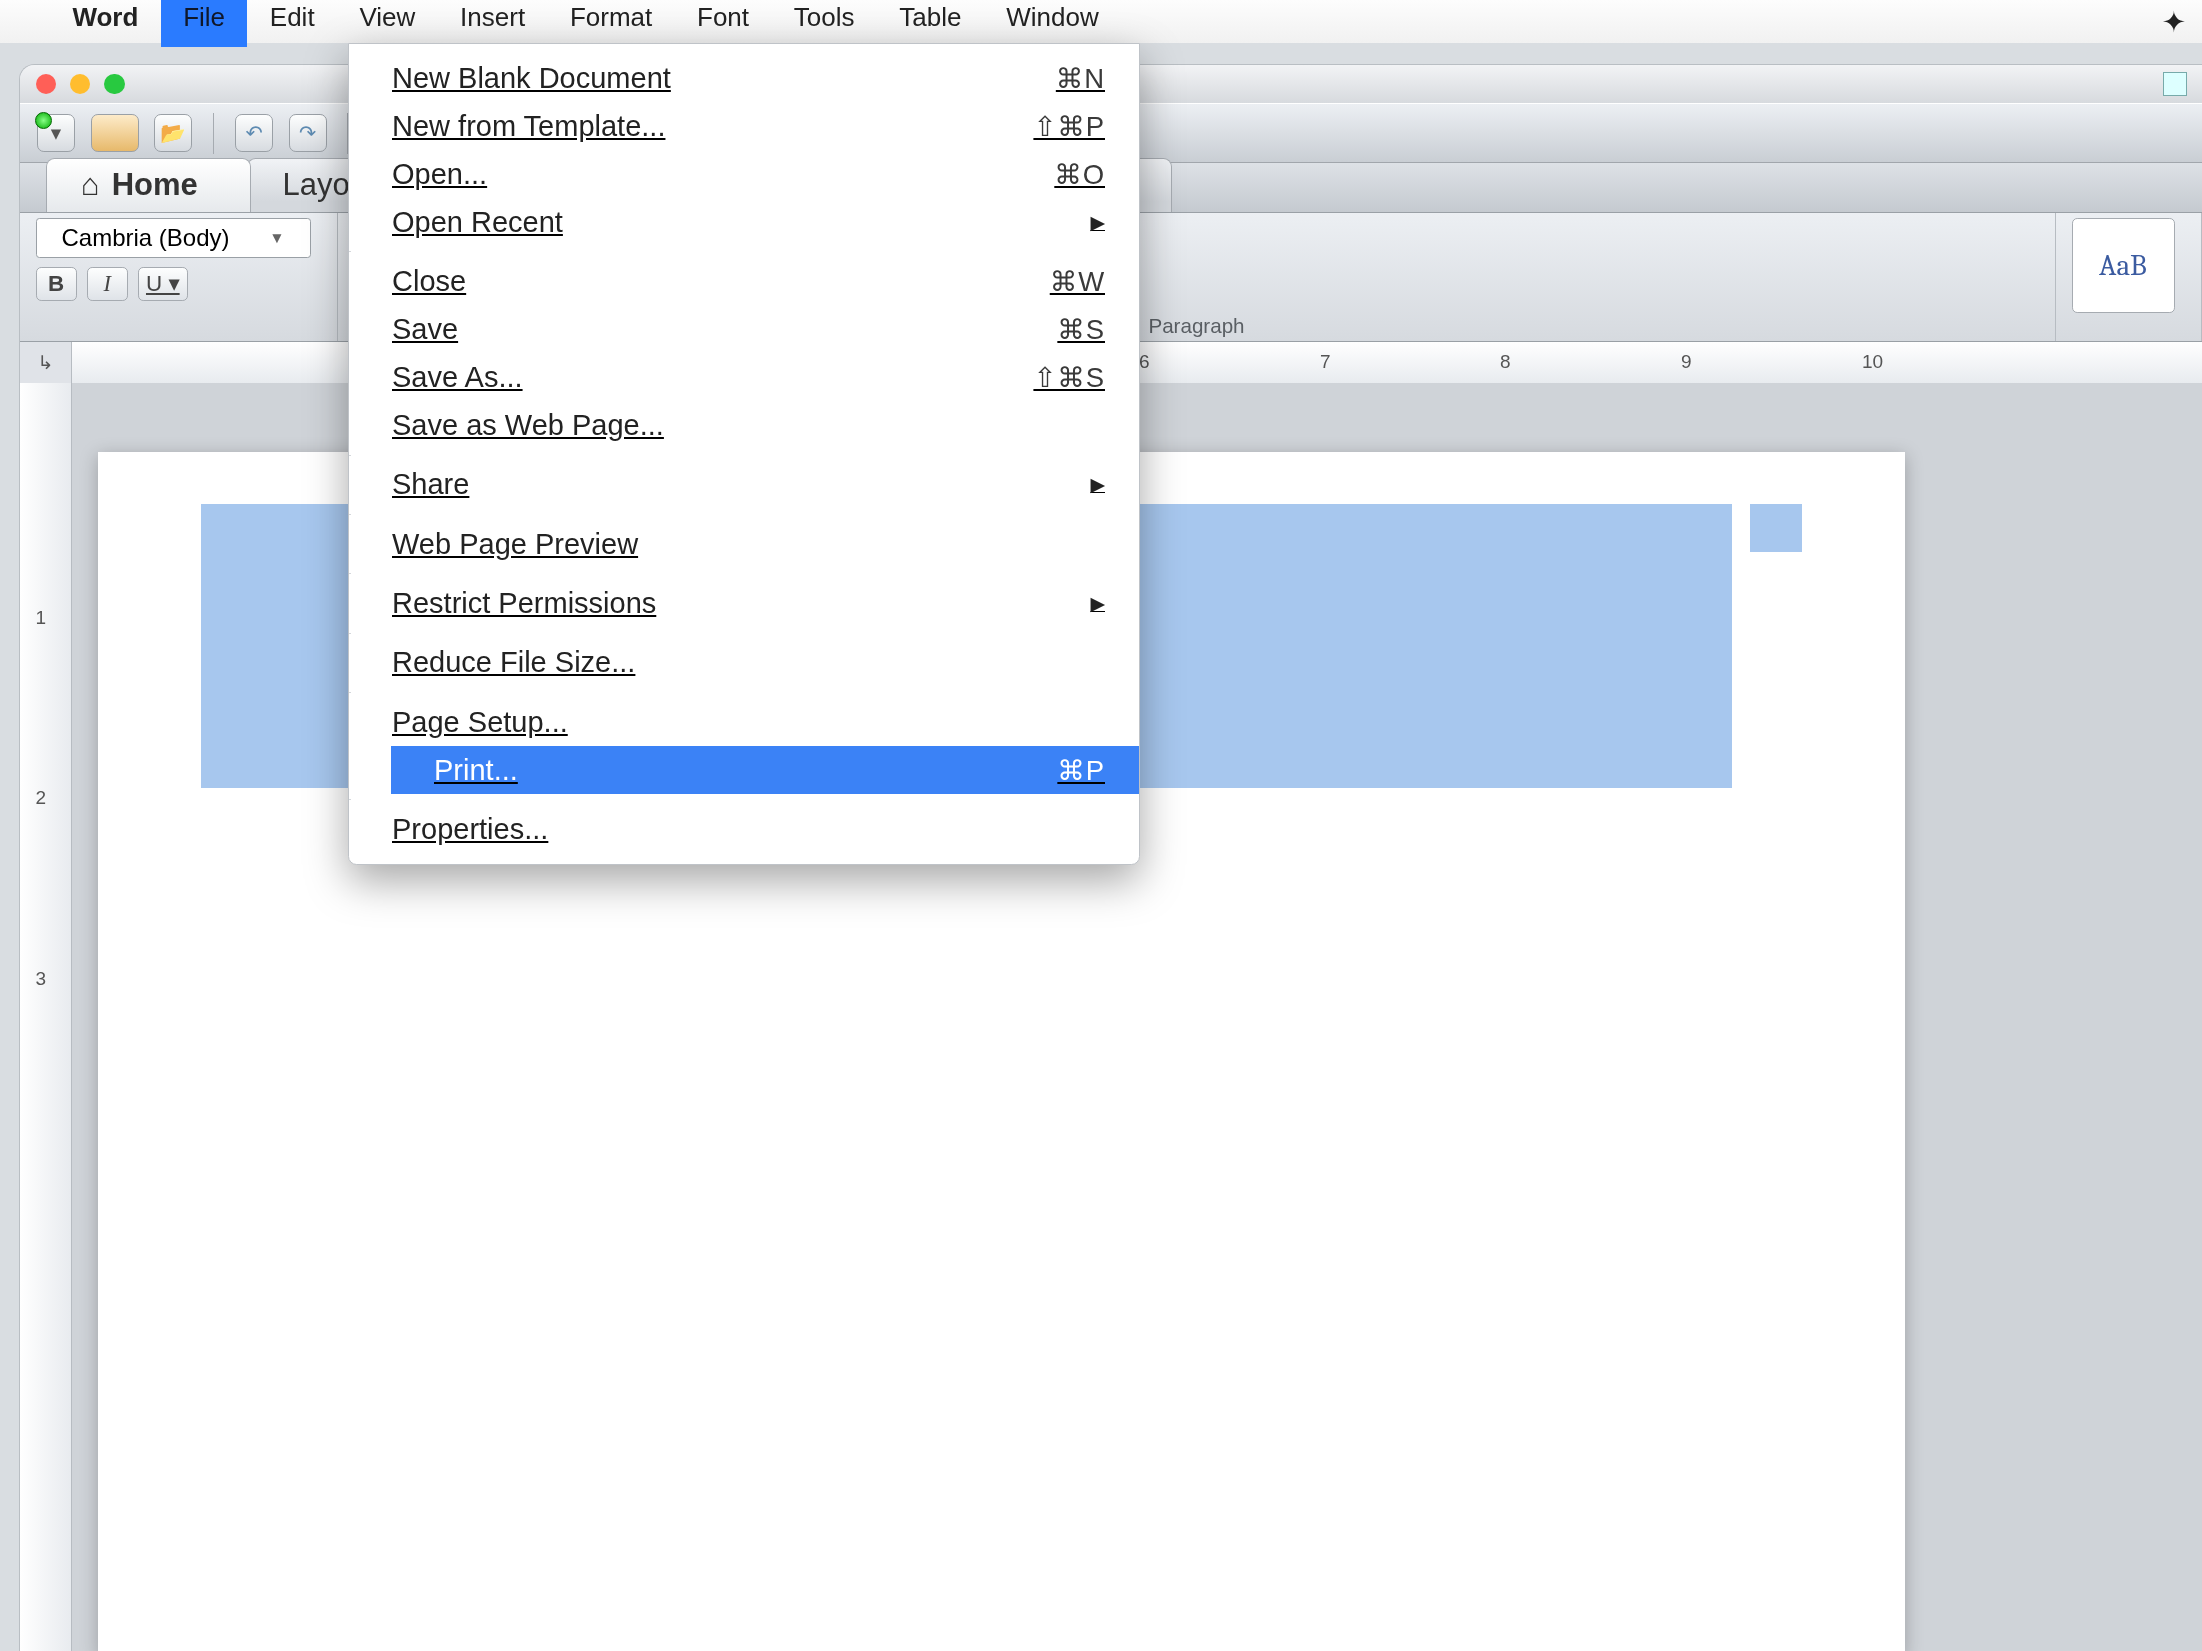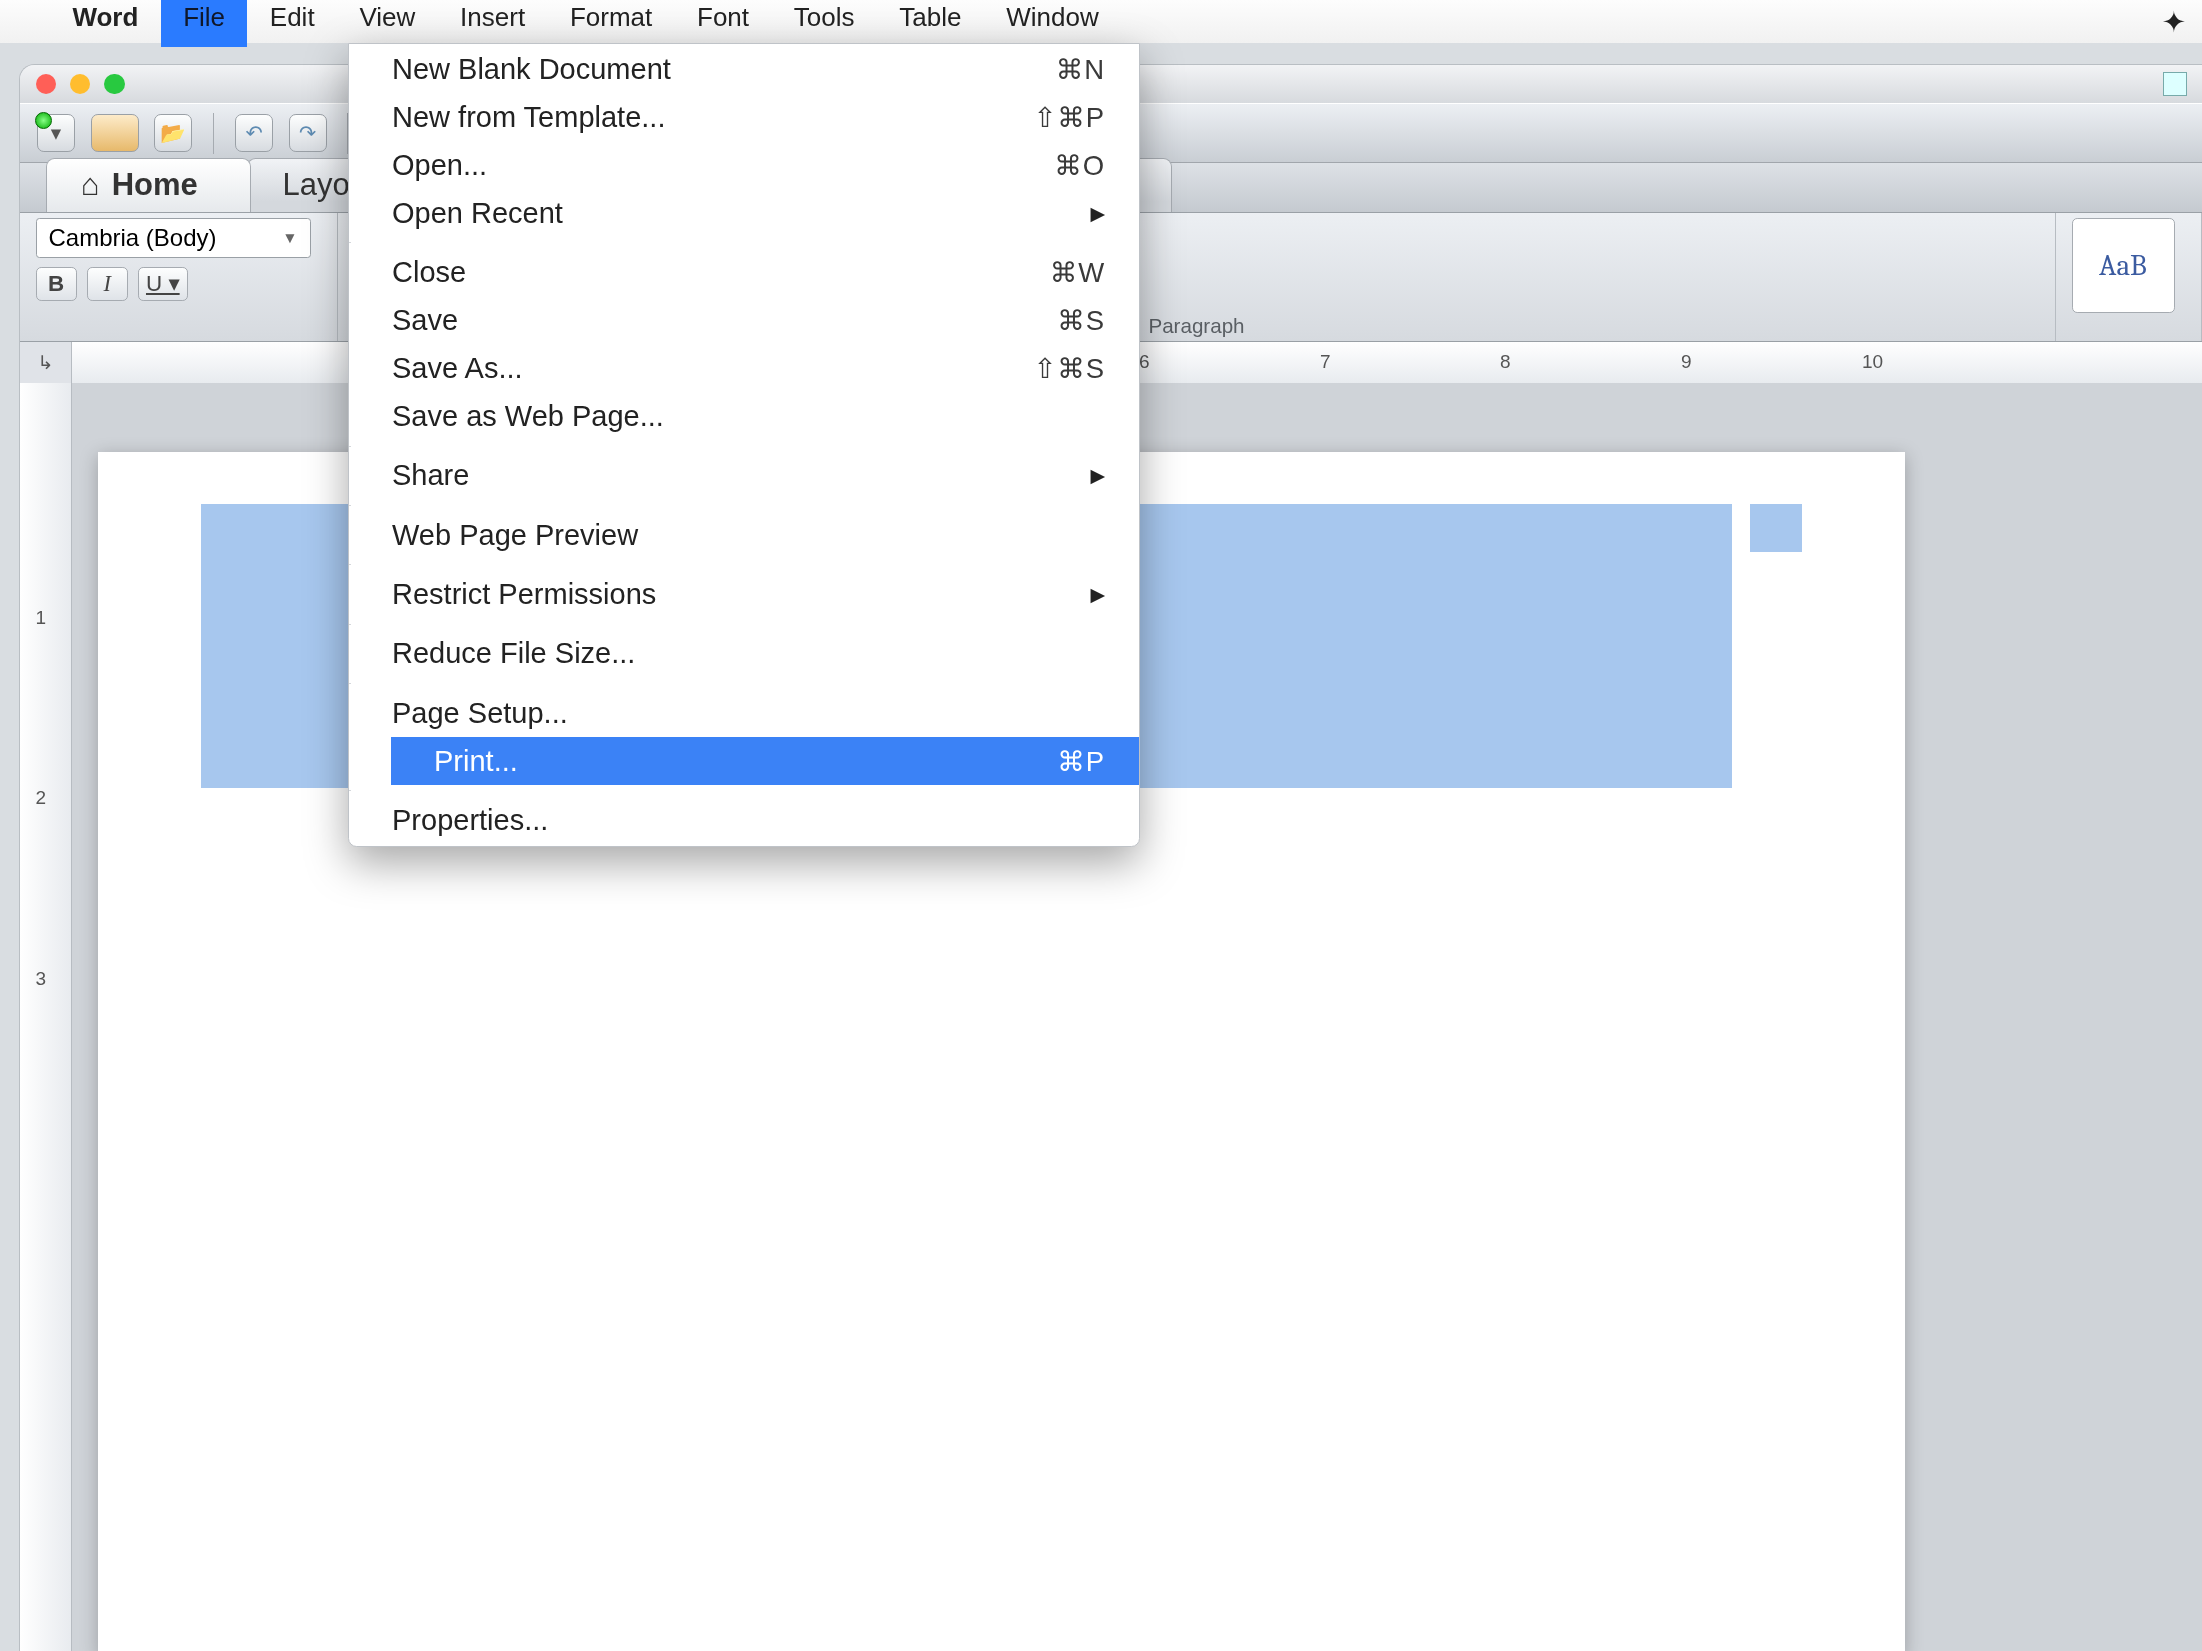--- a/index.html
+++ b/index.html
@@ -29,21 +29,21 @@
 .help { width:38px; height:38px; border-radius:50%; background:radial-gradient(circle at 35% 30%,#d5b9ff,#7749c9); color:#fff; font-weight:700; display:flex; align-items:center; justify-content:center; font-size:26px; }
 
 .tabs { height:50px; background:linear-gradient(#dde1e6,#c5cad0); display:flex; align-items:flex-end; padding:0 26px; gap:0; border-bottom:0.9px solid #9aa0a6; }
 .tab { padding:8.6px 52px 8.6px 34px; font-size:31px; color:#333; background:linear-gradient(#f1f3f6,#d4d8dd 80%); border:0.9px solid #a6abb1; border-bottom:none; border-radius:8.6px 8.6px 0 0; margin-right:-3.4px; }
 .tab.active { background:linear-gradient(#fff,#e6e9ec); font-weight:700; position:relative; z-index:2; }
 .tab .homeico { margin-right:12px; }
 
 .ribbon { height:129px; background:linear-gradient(#eceff3,#d6dadf); border-bottom:0.9px solid #9aa0a6; display:flex; }
 .ribbon .group { border-right:0.9px solid #b7bcc2; padding:5.2px 15.5px 3.4px 15.5px; display:flex; flex-direction:column; }
 .ribbon .group .title { text-align:center; font-size:20.6px; color:#5a5f64; margin-top:auto; }
-.fontpick { display:flex; align-items:center; background:#fff; border:0.9px solid #9aa0a6; border-radius:3.4px; height:40px; padding:0 12px; font-size:24px; width:275px; justify-content:space-between; }
+.fontpick { display:flex; align-items:center; background:#fff; border:0.9px solid #9aa0a6; border-radius:3.4px; height:40px; padding:0 25px; font-size:24px; width:275px; justify-content:space-between; }
 .ribbon .row { display:flex; gap:10.3px; align-items:center; }
 .rbtn { height:34px; min-width:41px; border:0.9px solid #a6abb1; background:linear-gradient(#fdfefe,#dfe3e8); border-radius:5.2px; font-size:22.4px; display:flex; align-items:center; justify-content:center; color:#444; padding:0 6.9px; }
 .rbtn.bold{font-weight:700}.rbtn.italic{font-style:italic;font-family:serif}.rbtn.under{text-decoration:underline}
 .styles { border:0.9px solid #a6abb1; background:#fff; border-radius:5.2px; height:95px; width:103px; display:flex; align-items:center; justify-content:center; font-size:29px; color:#3b5ba0; font-family:Cambria,serif; }
 
 .ruler-area { height:41px; background:#e0e3e8; display:flex; }
 .ruler-corner { width:52px; border-right:0.9px solid #b7bcc2; display:flex; align-items:center; justify-content:center; font-size:19px; color:#555; }
 .ruler { flex:1; background:linear-gradient(#fff,#e8ebef); position:relative; font-size:19px; color:#555; }
 .ruler .num { position:absolute; top:8.6px; }
 
@@ -51,21 +51,21 @@
 .vruler { width:52px; background:linear-gradient(90deg,#fff,#e8ebef); border-right:0.9px solid #b7bcc2; position:relative; font-size:19px; color:#555; }
 .vruler .num { position:absolute; left:15.5px; }
 .canvas { flex:1; background:#cfd3d8; padding:69px 0 0 26px; }
 .page { width:1807px; min-height:1205px; background:#fff; box-shadow:0 3.4px 17px rgba(0,0,0,.25); padding:60px 103px; position:relative; }
 .sel { position:absolute; background:#a7c7ee; }
 .sel.main { left:103px; top:52px; width:1531px; height:284px; }
 .sel.caret { left:1652px; top:52px; width:52px; height:48px; }
 .docline { position:relative; font-size:41px; font-family:Calibri,Arial,sans-serif; color:#1e2a33; line-height:1.45; z-index:2; }
 
 
-.dropdown { position:absolute; left:348px; top:43px; width:792px; background:#fff; border:0.9px solid #bfc3c8; box-shadow:0 15.5px 43px rgba(0,0,0,.35); border-radius:0 0 8.6px 8.6px; padding:1px 0; z-index:1001; }
+.dropdown { position:absolute; left:348px; top:43px; width:792px; background:#fff; border:0.9px solid #bfc3c8; box-shadow:0 15.5px 43px rgba(0,0,0,.35); border-radius:0 0 8.6px 8.6px; padding:10px 0; z-index:1001;text-decoration:underline; }
 .mi { display:flex; align-items:center; padding:3.4px 34px 3.4px 43px; font-size:29px; color:#222; height:48px; }
 .mi .label { flex:1; }
 .mi .accel { color:#3a3a3a; font-size:27.5px; letter-spacing:0.9px; }
 .mi .sub { color:#222; font-size:19px; }
 .mi.sep { height:0; padding:0; margin:5.2px 0; border-top:1.7px solid #d4d7db; }
 .mi.highlight { background:#3b82f6; color:#fff;margin-left:42px; }
 .mi.highlight .accel { color:#fff; }
 .callout { position:absolute; border:8.6px solid #16e316; pointer-events:none; }
 
 

